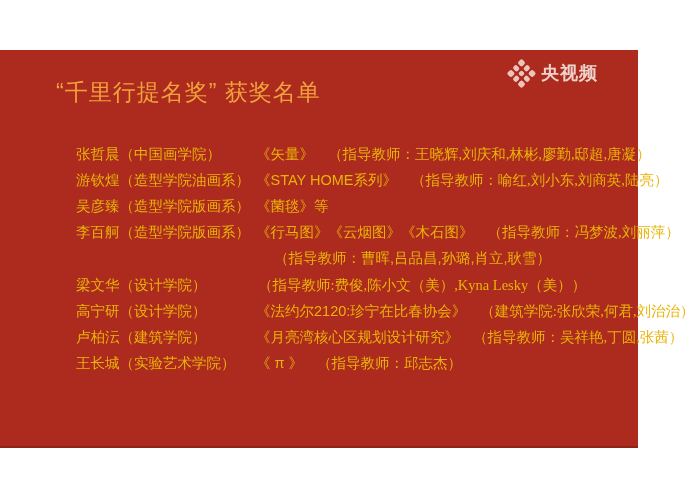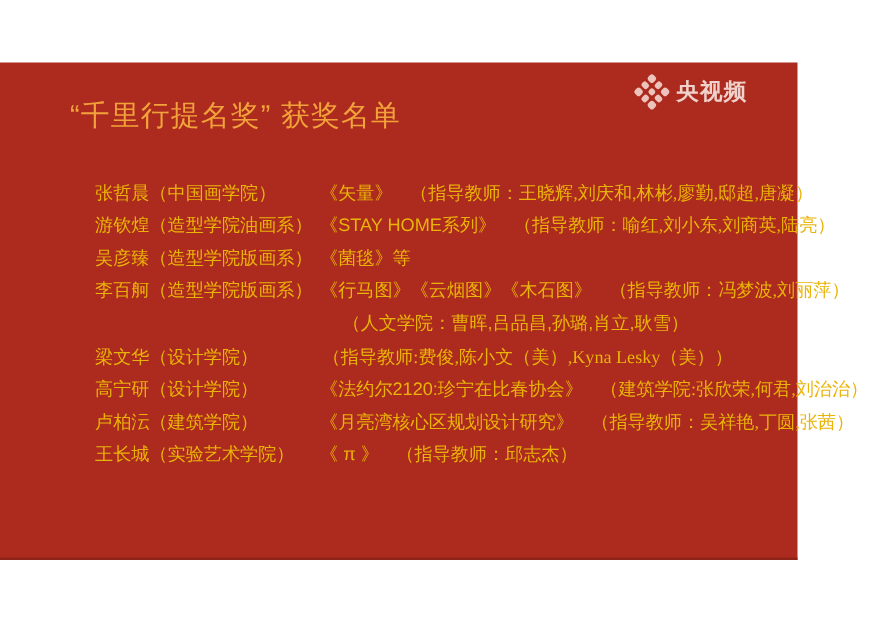--- a/index.html
+++ b/index.html
@@ -87,21 +87,21 @@
     </div>
 
     <div class="line">
       <span class="cell-name"><span>李百舸</span><span>（造型学院版画系）</span></span>
       <span>《行马图》《云烟图》《木石图》</span>
       <span class="teachers">（指导教师：冯梦波,刘丽萍）</span>
     </div>
 
 
     <div class="line cont">
-      <span>（人文学院：曹晖,吕品昌,孙璐,肖立,耿雪）</span>
+      <span>（指导教师：曹晖,吕品昌,孙璐,肖立,耿雪）</span>
     </div>
 
 
     <div class="line">
       <span class="cell-name"><span>梁文华</span><span>（设计学院）</span></span>
       <span class="teachers tight">（指导教师:费俊,陈小文（美）,Kyna Lesky（美））</span>
     </div>
 
     <div class="line">
       <span class="cell-name"><span>高宁研</span><span>（设计学院）</span></span>

